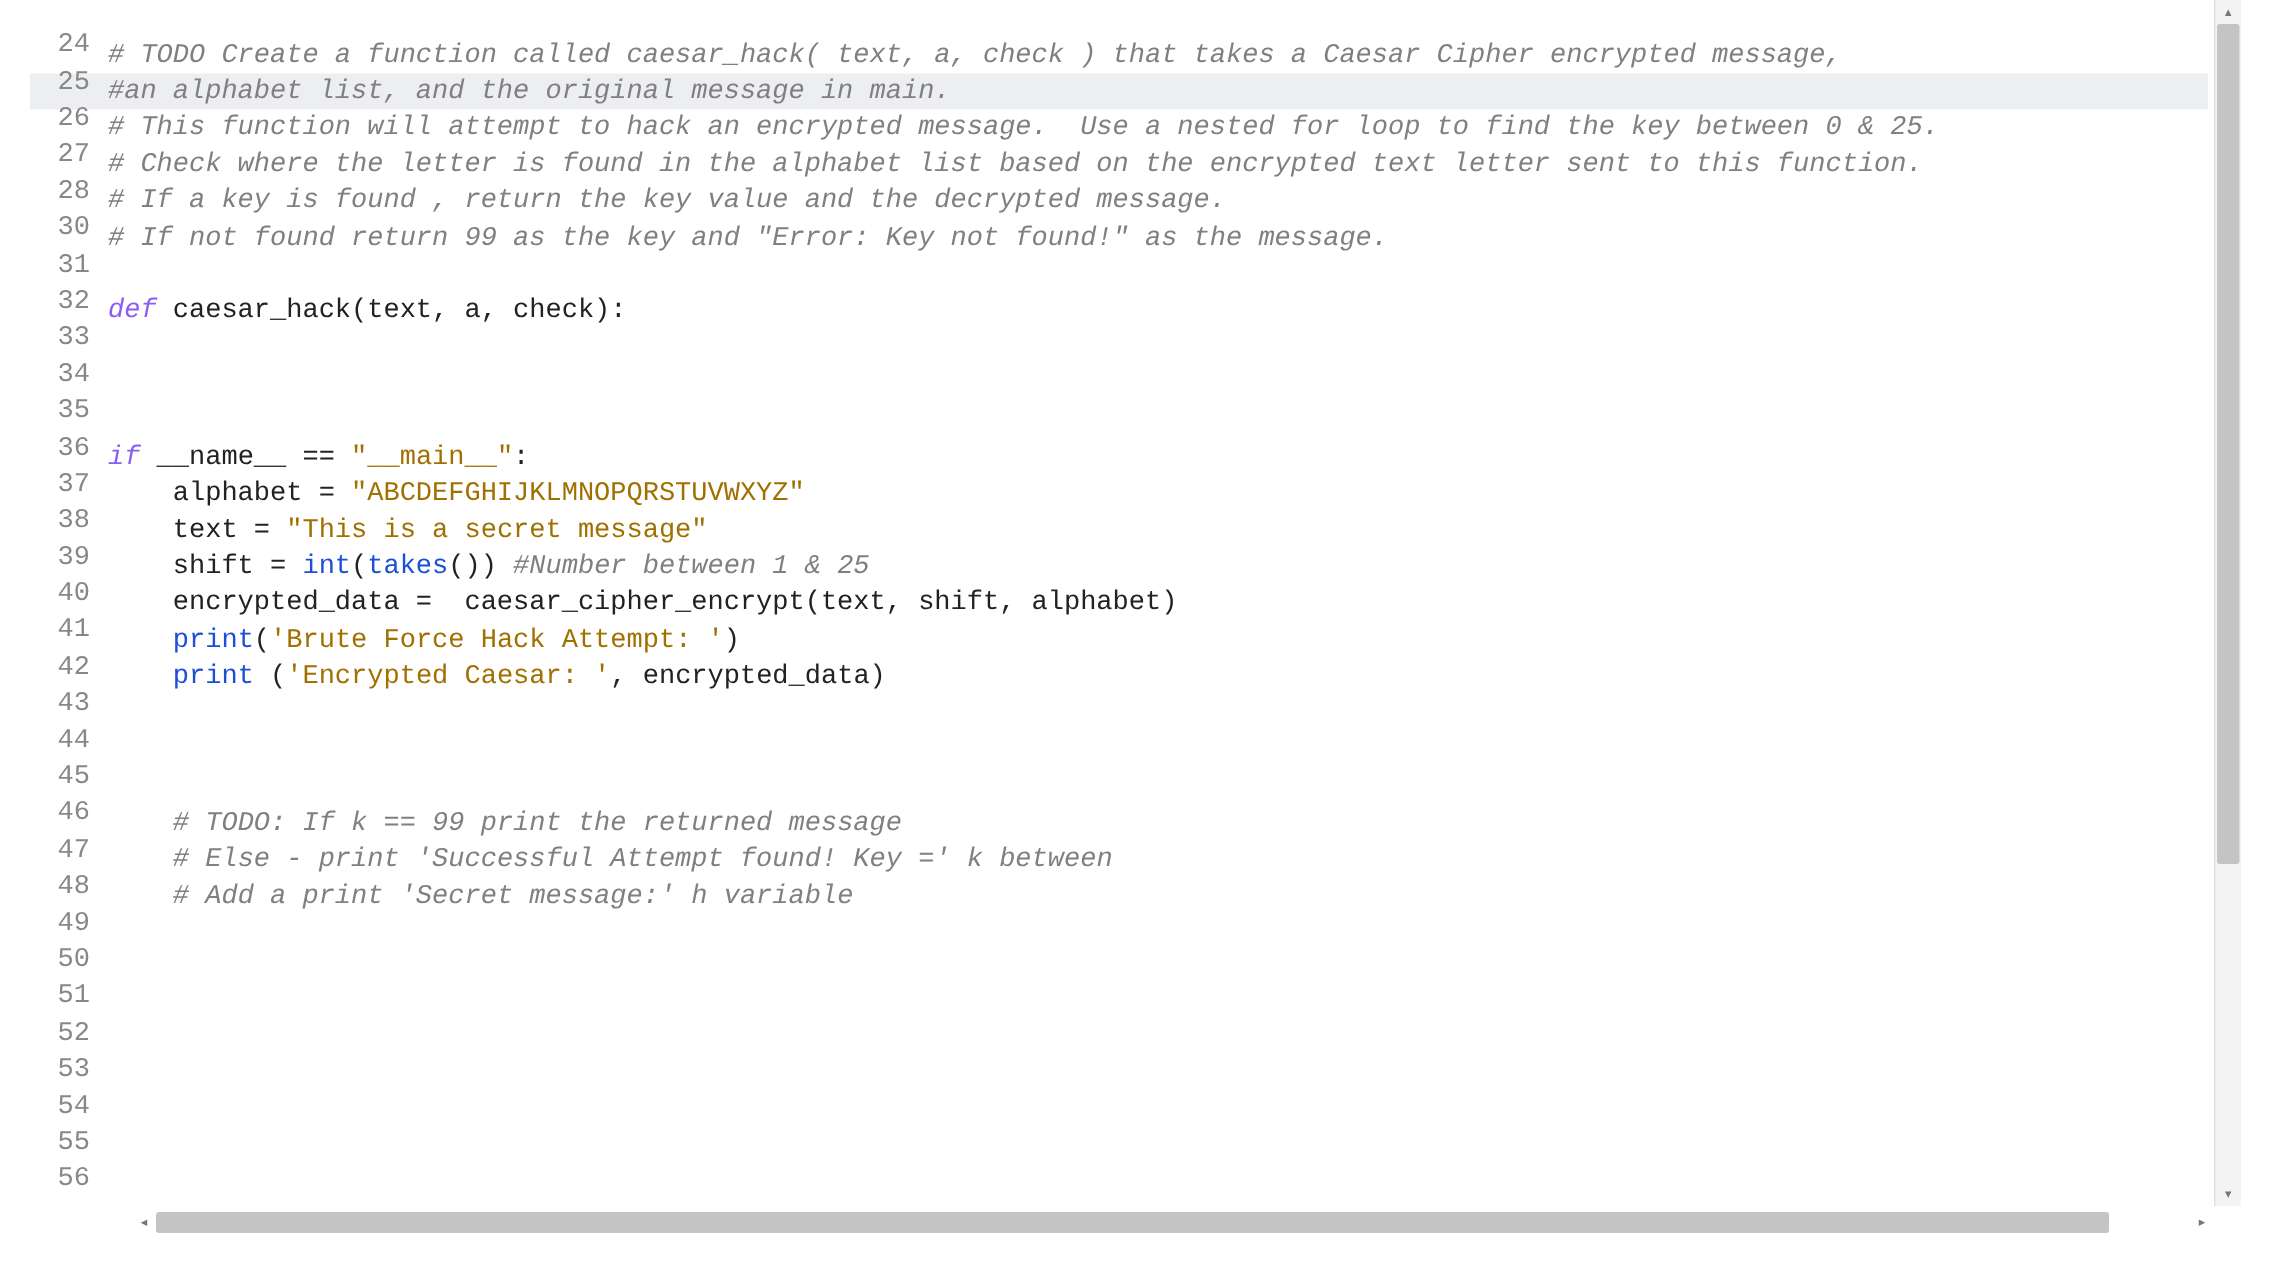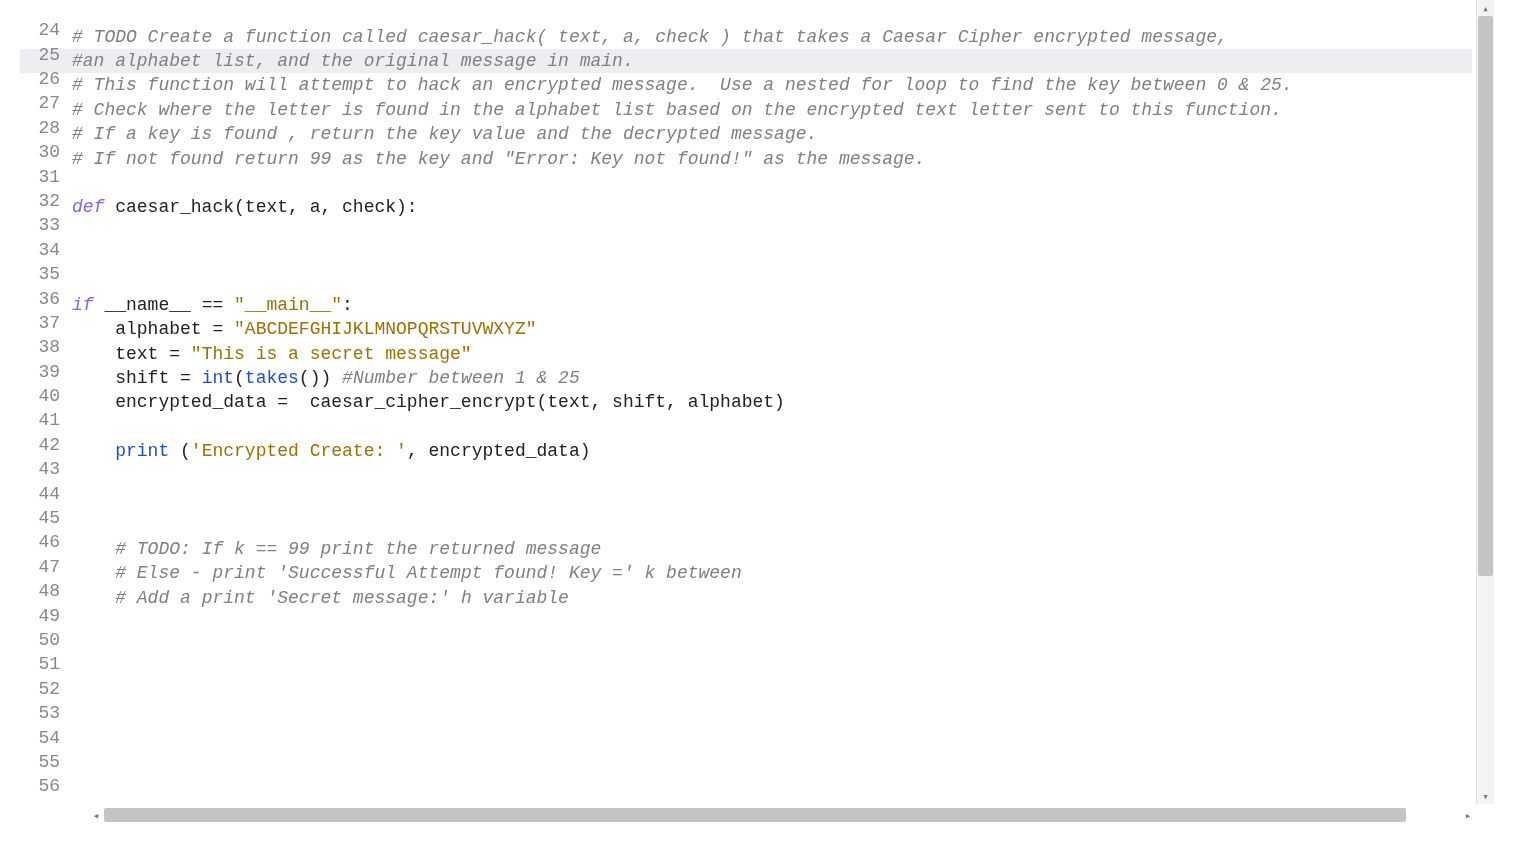--- a/index.html
+++ b/index.html
@@ -117,22 +117,22 @@
     <div class="line"><div class="gutter">32</div><div class="code"></div></div>
     <div class="line"><div class="gutter">33</div><div class="code"><span class="tok-keyword">def</span><span class="tok-ident"> caesar_hack(text, a, check):</span></div></div>
     <div class="line"><div class="gutter">34</div><div class="code"></div></div>
     <div class="line"><div class="gutter">35</div><div class="code"></div></div>
     <div class="line"><div class="gutter">36</div><div class="code"></div></div>
     <div class="line"><div class="gutter">37</div><div class="code"><span class="tok-keyword">if</span><span class="tok-ident"> __name__ == </span><span class="tok-string">"__main__"</span><span class="tok-ident">:</span></div></div>
     <div class="line"><div class="gutter">38</div><div class="code"><span class="tok-ident">    alphabet = </span><span class="tok-string">"ABCDEFGHIJKLMNOPQRSTUVWXYZ"</span></div></div>
     <div class="line"><div class="gutter">39</div><div class="code"><span class="tok-ident">    text = </span><span class="tok-string">"This is a secret message"</span></div></div>
     <div class="line"><div class="gutter">40</div><div class="code"><span class="tok-ident">    shift = </span><span class="tok-builtin">int</span><span class="tok-ident">(</span><span class="tok-builtin">takes</span><span class="tok-ident">()) </span><span class="tok-comment">#Number between 1 &amp; 25</span></div></div>
     <div class="line"><div class="gutter">41</div><div class="code"><span class="tok-ident">    encrypted_data =  caesar_cipher_encrypt(text, shift, alphabet)</span></div></div>
-    <div class="line"><div class="gutter">42</div></div>
-    <div class="line"><div class="gutter">43</div><div class="code"><span class="tok-ident">    </span><span class="tok-builtin">print</span><span class="tok-ident"> (</span><span class="tok-string">'Encrypted Create: '</span><span class="tok-ident">, encrypted_data)</span></div></div>
+    <div class="line"><div class="gutter">42</div><div class="code"><span class="tok-ident">    </span><span class="tok-builtin">print</span><span class="tok-ident">(</span><span class="tok-string">'Brute Force Hack Attempt: '</span><span class="tok-ident">)</span></div></div>
+    <div class="line"><div class="gutter">43</div><div class="code"><span class="tok-ident">    </span><span class="tok-builtin">print</span><span class="tok-ident"> (</span><span class="tok-string">'Encrypted Caesar: '</span><span class="tok-ident">, encrypted_data)</span></div></div>
     <div class="line"><div class="gutter">44</div><div class="code"></div></div>
     <div class="line"><div class="gutter">45</div></div>
     <div class="line"><div class="gutter">46</div><div class="code"></div></div>
     <div class="line"><div class="gutter">47</div><div class="code"><span class="tok-ident">    </span><span class="tok-comment"># TODO: If k == 99 print the returned message</span></div></div>
     <div class="line"><div class="gutter">48</div><div class="code"><span class="tok-ident">    </span><span class="tok-comment"># Else - print 'Successful Attempt found! Key =' k between</span></div></div>
     <div class="line"><div class="gutter">49</div><div class="code"><span class="tok-ident">    </span><span class="tok-comment"># Add a print 'Secret message:' h variable</span></div></div>
     <div class="line"><div class="gutter">50</div><div class="code"></div></div>
     <div class="line"><div class="gutter">51</div><div class="code"></div></div>
     <div class="line"><div class="gutter">52</div><div class="code"></div></div>
     <div class="line"><div class="gutter">53</div><div class="code"></div></div>

